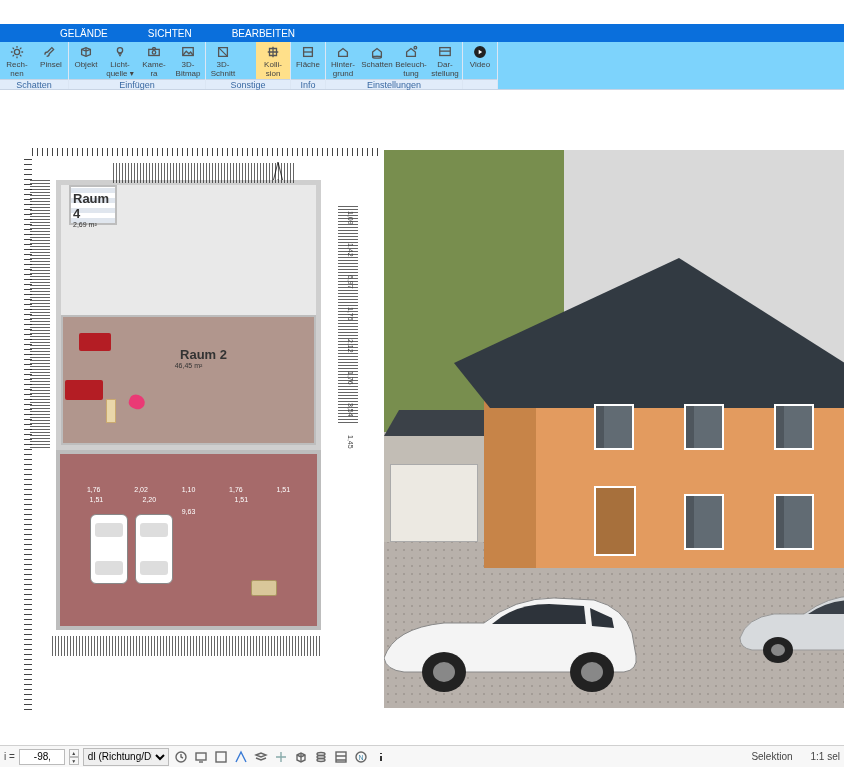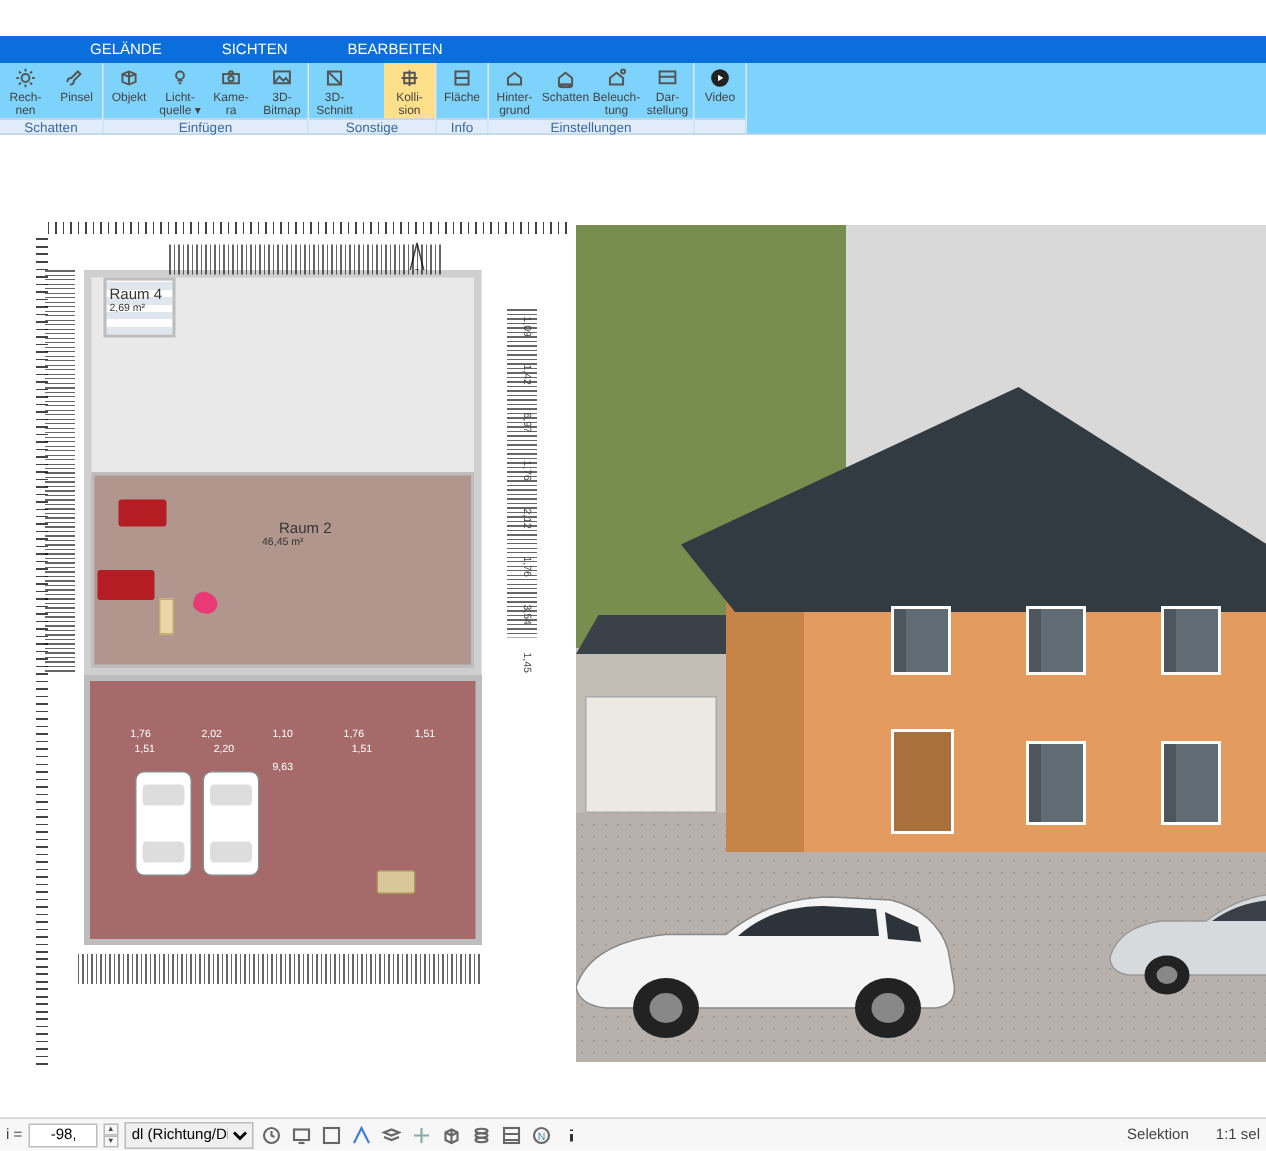--- a/index.html
+++ b/index.html
@@ -28,21 +28,21 @@
   .ruler-top { position: absolute; left: 32px; top: -2px; height: 8px; right: 0; background: repeating-linear-gradient(90deg,#444,#444 1px,#fff 1px,#fff 5px); }
   .ruler-left { position: absolute; top: 6px; left: 24px; width: 8px; bottom: 0; background: repeating-linear-gradient(0deg,#444,#444 1px,#fff 1px,#fff 5px); }
 
   .house { position: absolute; left: 56px; top: 30px; width: 265px; height: 270px; border: 5px solid #cfcfcf; background: #e9e9e9; }
   .vegetation-t { position: absolute; left: 50px; top: -22px; right: 20px; height: 20px; background: repeating-linear-gradient(90deg,transparent 0,transparent 2px,#000 2px,#000 3px); opacity:.6; }
   .vegetation-b { position: absolute; left: 50px; bottom: -22px; right: 20px; height: 20px; background: repeating-linear-gradient(90deg,transparent 0,transparent 2px,#000 2px,#000 3px); opacity:.6; }
   .vegetation-l { position: absolute; top: 20px; left: -26px; bottom: 20px; width: 20px; background: repeating-linear-gradient(0deg,transparent 0,transparent 2px,#000 2px,#000 3px); opacity:.6; }
   .vegetation-r { position: absolute; top: 20px; right: -42px; bottom: 20px; width: 20px; background: repeating-linear-gradient(0deg,transparent 0,transparent 2px,#000 2px,#000 3px); opacity:.6; }
 
   .room { position: absolute; border: 2px solid #bdbdbd; display:flex; flex-direction:column; align-items:center; justify-content:flex-start; font-size:8px; color:#333; }
-  .room .rn { font-weight: 400; margin-top: 4px; font-size:10px; }
+  .room .rn { font-weight: 700; margin-top: 4px; font-size:13px; }
   .room .ra { font-size:7px; }
   .raum4 { left:8px; top:0; width:48px; height:40px; background:repeating-linear-gradient(0deg,#e0e6ee 0,#e0e6ee 5px,#fff 5px,#fff 10px); align-items:flex-start; padding-left:2px;}
   .raum1 { left:8px; top:0; width:130px; height:85px; background:#e8dbc1; z-index:-1;}
   .raum1 .rn {margin-top:44px;}
   .raum3 { right:0; top:0; width:120px; height:160px;
     background-color:#e7e7e7;
     background-image:
       linear-gradient(45deg,#c8c8c8 25%,transparent 25%,transparent 75%,#c8c8c8 75%),
       linear-gradient(45deg,#c8c8c8 25%,transparent 25%,transparent 75%,#c8c8c8 75%);
     background-size:18px 18px;

